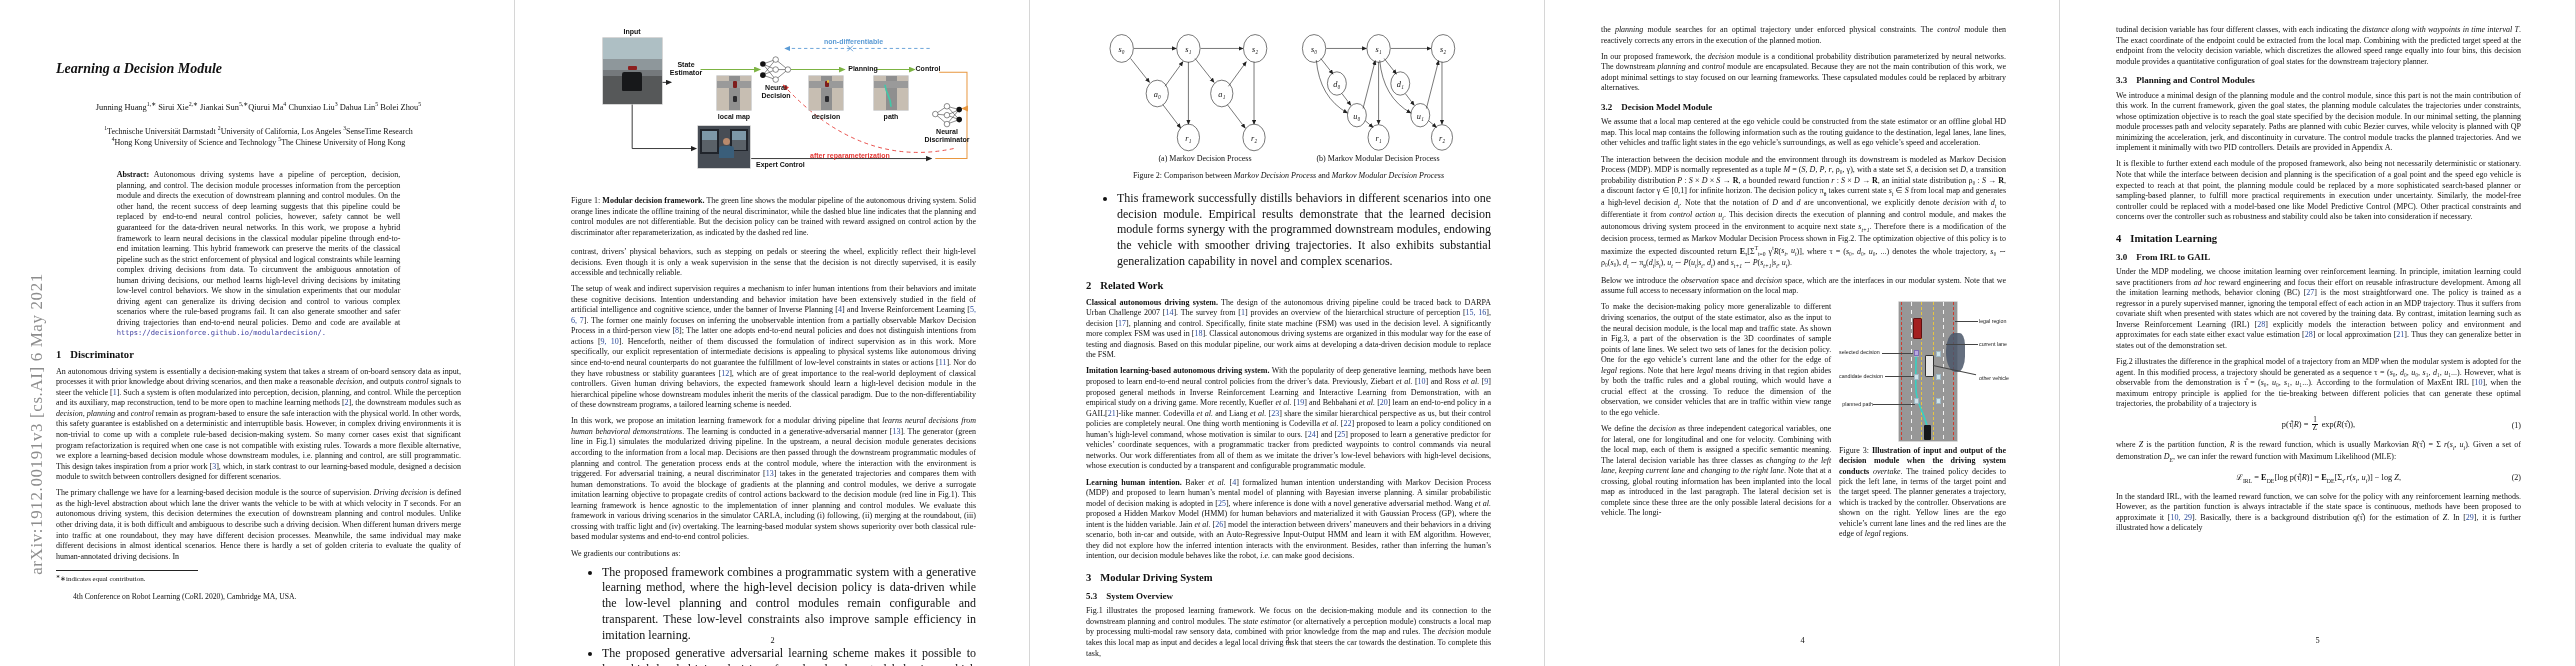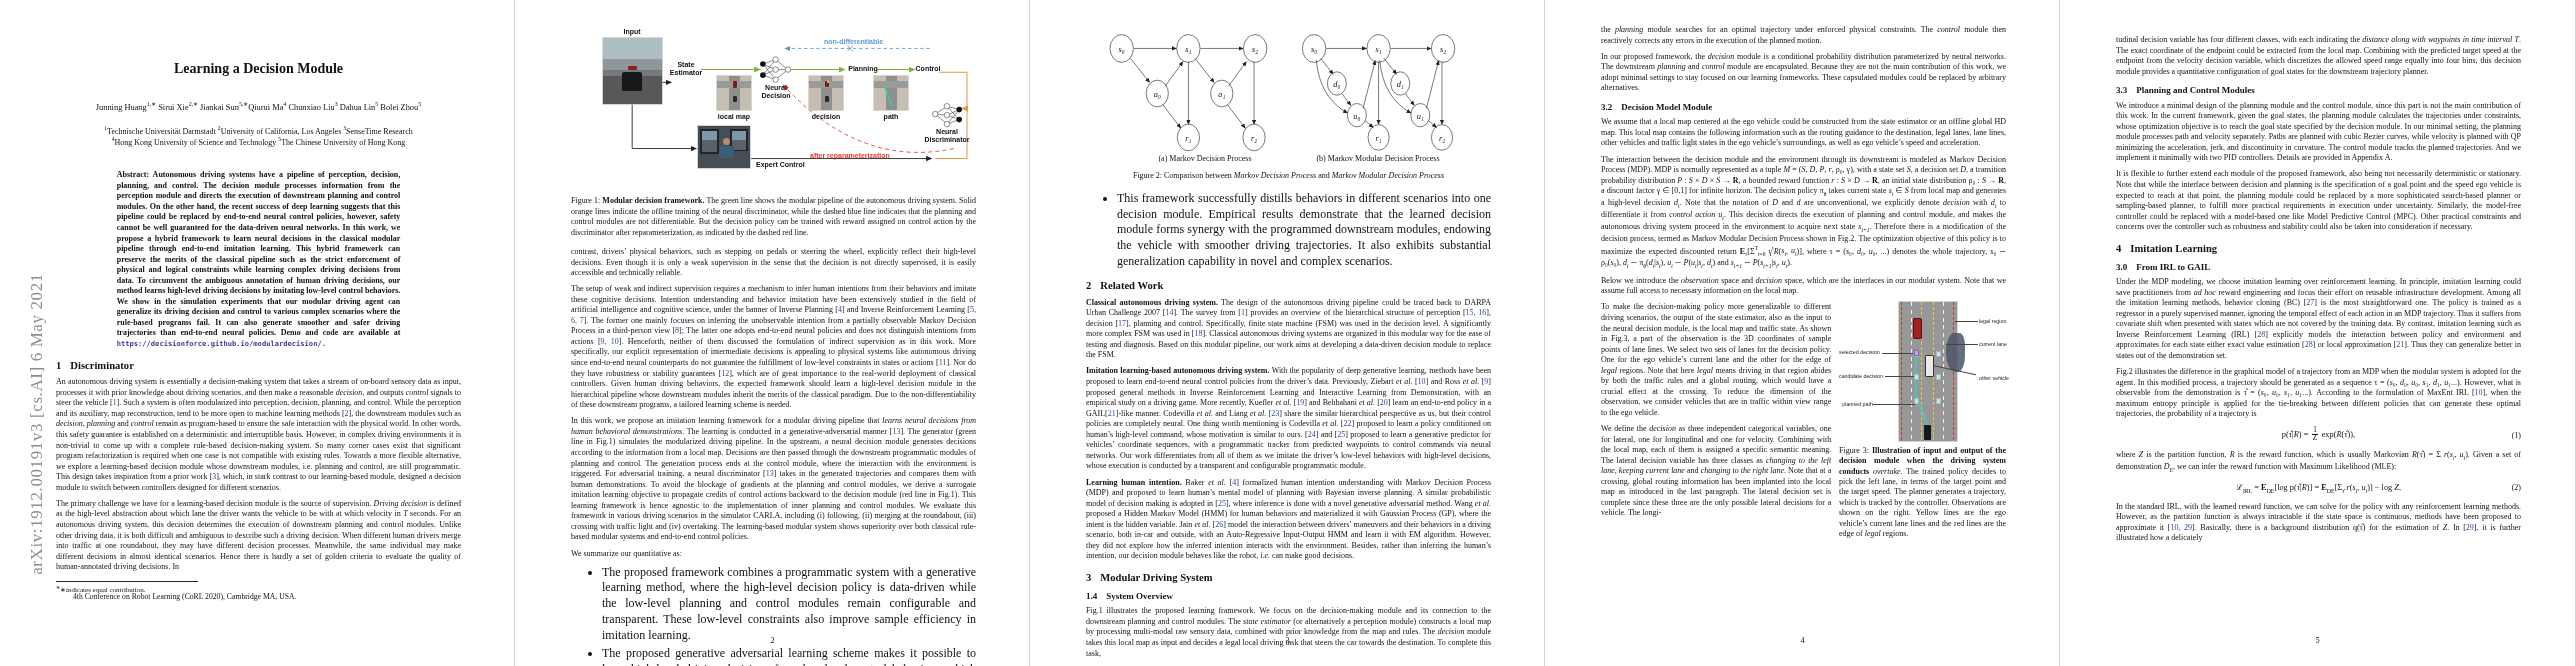--- a/index.html
+++ b/index.html
@@ -10,25 +10,25 @@
   p,.para{font-size:8px;line-height:1.32;text-align:justify;margin:0 0 5.6px 0;}
   .sec{font-size:10.6px;font-weight:bold;margin:10px 0 6.7px 0;}
   .subsec{font-size:9px;font-weight:bold;margin:7.8px 0 5.6px 0;}
   .sec .n,.subsec .n{margin-right:9px;}
   .cite{color:#2b4b9b;}
   i{font-style:italic;}
   sup,sub{font-size:70%;}
   .pageno{position:absolute;bottom:22px;left:0;right:0;text-align:center;font-size:8.3px;}
   
   .watermark{position:absolute;left:-216px;top:414px;width:506px;text-align:center;transform:rotate(-90deg);transform-origin:center;color:#8d8d8d;font-size:17px;letter-spacing:0.6px;white-space:nowrap;font-family:"Liberation Serif",serif;}
-  .title{text-align:center;font-size:14px;font-weight:bold;line-height:1.25;}
+  .title{font-size:14px;font-weight:bold;line-height:1.25;font-style:italic;}
   .authors{text-align:center;font-size:8.4px;margin-top:23px;}
   .affils{text-align:center;font-size:8px;margin-top:13.3px;line-height:1.4;}
   .abstract{margin:22px 6.7px 0 6.7px;padding:0 54px;}
-  .abstract p{font-size:8px;font-weight:bold;}
+  .abstract p{font-size:8px;}
   .mono-link{font-family:"DejaVu Sans Mono",monospace;font-size:7.1px;color:#3d3d9c;text-decoration:none;}
   .footnote-rule{width:142px;border-top:0.6px solid #222;margin-top:7.8px;}
   .footnote{font-size:7px;margin-top:2.2px;}
   .conf-footer{position:absolute;bottom:66px;left:56px;font-size:7.7px;padding-left:17px;}
   
   .figwrap{position:relative;}
   .figcap{font-size:8px;line-height:1.3;text-align:justify;margin-top:4.4px;}
   .flabel{position:absolute;font-family:"Liberation Sans",sans-serif;font-weight:bold;font-size:7px;color:#111;white-space:nowrap;}
   .flabel.center{transform:translateX(-50%);text-align:center;}
   .imgbox{position:absolute;box-shadow:0 0 0 0.6px #bbb;}
@@ -202,21 +202,21 @@
           <div class="torso" style="left:21px;top:19.5px;"></div>
         </div>
         <span class="flabel" style="left:185px;top:136px;">Expert Control</span>
         <span class="flabel" style="left:253px;top:13.3px;color:#5b9bd5;font-weight:600;">non-differentiable</span>
         <span class="flabel" style="left:239px;top:127px;color:#e53935;font-weight:600;">after reparameterization</span>
       </div>
       <p class="figcap" style="margin-bottom:9px;">Figure 1: <b>Modular decision framework.</b> The green line shows the modular pipeline of the autonomous driving system. Solid orange lines indicate the offline training of the neural discriminator, while the dashed blue line indicates that the planning and control modules are not differentiable. But the decision policy can be trained with reward assigned on control action by the discriminator after reparameterization, as indicated by the dashed red line.</p>
       <p>contrast, drivers’ physical behaviors, such as stepping on pedals or steering the wheel, explicitly reflect their high-level decisions. Even though it is only a weak supervision in the sense that the decision is not directly supervised, it is easily accessible and technically reliable.</p>
       <p>The setup of weak and indirect supervision requires a mechanism to infer human intentions from their behaviors and imitate these cognitive decisions. Intention understanding and behavior imitation have been extensively studied in the field of artificial intelligence and cognitive science, under the banner of Inverse Planning [<span class="cite">4</span>] and Inverse Reinforcement Learning [<span class="cite">5, 6, 7</span>]. The former one mainly focuses on inferring the unobservable intention from a partially observable Markov Decision Process in a third-person view [<span class="cite">8</span>]; The latter one adopts end-to-end neural policies and does not distinguish intentions from actions [<span class="cite">9, 10</span>]. Henceforth, neither of them discussed the formulation of indirect supervision as in this work. More specifically, our explicit representation of intermediate decisions is appealing to physical systems like autonomous driving since end-to-end neural counterparts do not guarantee the fulfillment of low-level constraints in states or actions [<span class="cite">11</span>]. Nor do they have robustness or stability guarantees [<span class="cite">12</span>], which are of great importance to the real-world deployment of classical controllers. Given human driving behaviors, the expected framework should learn a high-level decision module in the hierarchical pipeline whose downstream modules inherit the merits of the classical paradigm. Due to the non-differentiability of these downstream programs, a tailored learning scheme is needed.</p>
       <p>In this work, we propose an imitation learning framework for a modular driving pipeline that <i>learns neural decisions from human behavioral demonstrations</i>. The learning is conducted in a generative-adversarial manner [<span class="cite">13</span>]. The generator (green line in Fig.1) simulates the modularized driving pipeline. In the upstream, a neural decision module generates decisions according to the information from a local map. Decisions are then passed through the downstream programmatic modules of planning and control. The generation process ends at the control module, where the interaction with the environment is triggered. For adversarial training, a neural discriminator [<span class="cite">13</span>] takes in the generated trajectories and compares them with human demonstrations. To avoid the blockage of gradients at the planning and control modules, we derive a surrogate imitation learning objective to propagate credits of control actions backward to the decision module (red line in Fig.1). This learning framework is hence agnostic to the implementation of inner planning and control modules. We evaluate this framework in various driving scenarios in the simulator CARLA, including (i) following, (ii) merging at the roundabout, (iii) crossing with traffic light and (iv) overtaking. The learning-based modular system shows superiority over both classical rule-based modular systems and end-to-end control policies.</p>
-      <p>We summarize our quantitative as:</p>
+      <p>We gradients our contributions as:</p>
       <ul class="contrib">
         <li>The proposed framework combines a programmatic system with a generative learning method, where the high-level decision policy is data-driven while the low-level planning and control modules remain configurable and transparent. These low-level constraints also improve sample efficiency in imitation learning.</li>
         <li>The proposed generative adversarial learning scheme makes it possible to learn high-level driving decisions from low-level control behaviors, which circumvents the ambiguous annotation of human driving decisions.</li>
       </ul>
     </div>
     <div class="pageno">2</div>
   </div>
 
   <div class="page">
     <div class="body-col" style="top:25px;">
@@ -297,21 +297,21 @@
       </div>
       <p class="figcap" style="text-align:center;margin-bottom:9px;">Figure 2: Comparison between <i>Markov Decision Process</i> and <i>Markov Modular Decision Process</i></p>
       <ul class="contrib" style="margin-top:0;">
         <li>This framework successfully distills behaviors in different scenarios into one decision module. Empirical results demonstrate that the learned decision module forms synergy with the programmed downstream modules, endowing the vehicle with smoother driving trajectories. It also exhibits substantial generalization capability in novel and complex scenarios.</li>
       </ul>
       <div class="sec"><span class="n">2</span><span>Related Work</span></div>
       <p><b>Classical autonomous driving system.</b> The design of the autonomous driving pipeline could be traced back to DARPA Urban Challenge 2007 [<span class="cite">14</span>]. The survey from [<span class="cite">1</span>] provides an overview of the hierarchical structure of perception [<span class="cite">15, 16</span>], decision [<span class="cite">17</span>], planning and control. Specifically, finite state machine (FSM) was used in the decision level. A significantly more complex FSM was used in [<span class="cite">18</span>]. Classical autonomous driving systems are organized in this modular way for the ease of testing and diagnosis. Based on this modular pipeline, our work aims at developing a data-driven decision module to replace the FSM.</p>
       <p><b>Imitation learning-based autonomous driving system.</b> With the popularity of deep generative learning, methods have been proposed to learn end-to-end neural control policies from the driver’s data. Previously, Ziebart <i>et al.</i> [<span class="cite">10</span>] and Ross <i>et al.</i> [<span class="cite">9</span>] proposed general methods in Inverse Reinforcement Learning and Interactive Learning from Demonstration, with an empirical study on a driving game. More recently, Kuefler <i>et al.</i> [<span class="cite">19</span>] and Behbahani <i>et al.</i> [<span class="cite">20</span>] learn an end-to-end policy in a GAIL[<span class="cite">21</span>]-like manner. Codevilla <i>et al.</i> and Liang <i>et al.</i> [<span class="cite">23</span>] share the similar hierarchical perspective as us, but their control policies are completely neural. One thing worth mentioning is Codevilla <i>et al.</i> [<span class="cite">22</span>] proposed to learn a policy conditioned on human’s high-level command, whose motivation is similar to ours. [<span class="cite">24</span>] and [<span class="cite">25</span>] proposed to learn a generative predictor for vehicles’ coordinate sequences, with a programmatic tracker from predicted waypoints to control commands via neural networks. Our work differentiates from all of them as we imitate the driver’s low-level behaviors with high-level decisions, whose execution is conducted by a transparent and configurable programmatic module.</p>
       <p><b>Learning human intention.</b> Baker <i>et al.</i> [<span class="cite">4</span>] formalized human intention understanding with Markov Decision Process (MDP) and proposed to learn human’s mental model of planning with Bayesian inverse planning. A similar probabilistic model of decision making is adopted in [<span class="cite">25</span>], where inference is done with a novel generative adversarial method. Wang <i>et al.</i> proposed a Hidden Markov Model (HMM) for human behaviors and materialized it with Gaussian Process (GP), where the intent is the hidden variable. Jain <i>et al.</i> [<span class="cite">26</span>] model the interaction between drivers’ maneuvers and their behaviors in a driving scenario, both in-car and outside, with an Auto-Regressive Input-Output HMM and learn it with EM algorithm. However, they did not explore how the inferred intention interacts with the environment. Besides, rather than inferring the human’s intention, our decision module behaves like the robot, <i>i.e.</i> can make good decisions.</p>
       <div class="sec"><span class="n">3</span><span>Modular Driving System</span></div>
-      <div class="subsec"><span class="n">1.4</span><span>System Overview</span></div>
+      <div class="subsec"><span class="n">5.3</span><span>System Overview</span></div>
       <p>Fig.1 illustrates the proposed learning framework. We focus on the decision-making module and its connection to the downstream planning and control modules. The <i>state estimator</i> (or alternatively a perception module) constructs a local map by processing multi-modal raw sensory data, combined with prior knowledge from the map and rules. The <i>decision</i> module takes this local map as input and decides a legal local driving task that steers the car towards the destination. To complete this task,</p>
     </div>
     <div class="pageno">3</div>
   </div>
 
   <div class="page">
     <div class="body-col" style="top:25px;">
       <p>the <i>planning</i> module searches for an optimal trajectory under enforced physical constraints. The <i>control</i> module then reactively corrects any errors in the execution of the planned motion.</p>
       <p>In our proposed framework, the <i>decision</i> module is a conditional probability distribution parameterized by neural networks. The downstream <i>planning</i> and <i>control</i> module are encapsulated. Because they are not the main contribution of this work, we adopt minimal settings to stay focused on our learning frameworks. These capsulated modules could be replaced by arbitrary alternatives.</p>
       <div class="subsec"><span class="n">3.2</span><span>Decision Model Module</span></div>
@@ -358,21 +358,21 @@
         <p class="figcap">Figure 3: <b>Illustration of input and output of the decision module when the driving system conducts</b> <i>overtake</i>. The trained policy decides to pick the left lane, in terms of the target point and the target speed. The planner generates a trajectory, which is tracked by the controller. Observations are shown on the right. Yellow lines are the ego vehicle’s current lane lines and the red lines are the edge of <i>legal</i> regions.</p>
       </div>
       <p>To make the decision-making policy more generalizable to different driving scenarios, the output of the state estimator, also as the input to the neural decision module, is the local map and traffic state. As shown in Fig.3, a part of the observation is the 3D coordinates of sample points of lane lines. We select two sets of lanes for the decision policy. One for the ego vehicle’s current lane and the other for the edge of <i>legal</i> regions. Note that here <i>legal</i> means driving in that region abides by both the traffic rules and a global routing, which would have a crucial effect at the crossing. To reduce the dimension of the observation, we consider vehicles that are in traffic within view range to the ego vehicle.</p>
       <p>We define the <i>decision</i> as three independent categorical variables, one for lateral, one for longitudinal and one for velocity. Combining with the local map, each of them is assigned a specific semantic meaning. The lateral decision variable has three classes as <i>changing to the left lane</i>, <i>keeping current lane</i> and <i>changing to the right lane</i>. Note that at a crossing, global routing information has been implanted into the local map as introduced in the last paragraph. The lateral decision set is complete since these three are the only possible lateral decisions for a vehicle. The longi-</p>
       <div class="clear"></div>
     </div>
     <div class="pageno">4</div>
   </div>
 
   <div class="page">
-    <div class="body-col" style="top:35px;">
+    <div class="body-col" style="top:25px;">
       <p>tudinal decision variable has four different classes, with each indicating the <i>distance along with waypoints in time interval T</i>. The exact coordinate of the endpoint could be extracted from the local map. Combining with the predicted target speed at the endpoint from the velocity decision variable, which discretizes the allowed speed range equally into four bins, this decision module provides a quantitative configuration of goal states for the downstream trajectory planner.</p>
       <div class="subsec"><span class="n">3.3</span><span>Planning and Control Modules</span></div>
       <p>We introduce a minimal design of the planning module and the control module, since this part is not the main contribution of this work. In the current framework, given the goal states, the planning module calculates the trajectories under constraints, whose optimization objective is to reach the goal state specified by the decision module. In our minimal setting, the planning module processes path and velocity separately. Paths are planned with cubic Bezier curves, while velocity is planned with QP minimizing the acceleration, jerk, and discontinuity in curvature. The control module tracks the planned trajectories. And we implement it minimally with two PID controllers. Details are provided in Appendix A.</p>
       <p>It is flexible to further extend each module of the proposed framework, also being not necessarily deterministic or stationary. Note that while the interface between decision and planning is the specification of a goal point and the speed ego vehicle is expected to reach at that point, the planning module could be replaced by a more sophisticated search-based planner or sampling-based planner, to fulfill more practical requirements in execution under uncertainty. Similarly, the model-free controller could be replaced with a model-based one like Model Predictive Control (MPC). Other practical constraints and concerns over the controller such as robustness and stability could also be taken into consideration if necessary.</p>
       <div class="sec"><span class="n">4</span><span>Imitation Learning</span></div>
       <div class="subsec"><span class="n">3.0</span><span>From IRL to GAIL</span></div>
       <p>Under the MDP modeling, we choose imitation learning over reinforcement learning. In principle, imitation learning could save practitioners from <i>ad hoc</i> reward engineering and focus their effort on reusable infrastructure development. Among all the imitation learning methods, behavior cloning (BC) [<span class="cite">27</span>] is the most straightforward one. The policy is trained as a regressor in a purely supervised manner, ignoring the temporal effect of each action in an MDP trajectory. Thus it suffers from covariate shift when presented with states which are not covered by the training data. By contrast, imitation learning such as Inverse Reinforcement Learning (IRL) [<span class="cite">28</span>] explicitly models the interaction between policy and environment and approximates for each state either exact value estimation [<span class="cite">28</span>] or local approximation [<span class="cite">21</span>]. Thus they can generalize better in states out of the demonstration set.</p>
       <p>Fig.2 illustrates the difference in the graphical model of a trajectory from an MDP when the modular system is adopted for the agent. In this modified process, a trajectory should be generated as a sequence τ = (<i>s</i>₀, <i>d</i>₀, <i>u</i>₀, <i>s</i>₁, <i>d</i>₁, <i>u</i>₁...). However, what is observable from the demonstration is τ̂ = (<i>s</i>₀, <i>u</i>₀, <i>s</i>₁, <i>u</i>₁...). According to the formulation of MaxEnt IRL [<span class="cite">10</span>], when the maximum entropy principle is applied for the tie-breaking between different policies that can generate these optimal trajectories, the probability of a trajectory is</p>
       <div class="eq">
         <span>p(τ̂|<i>R</i>) =</span>

